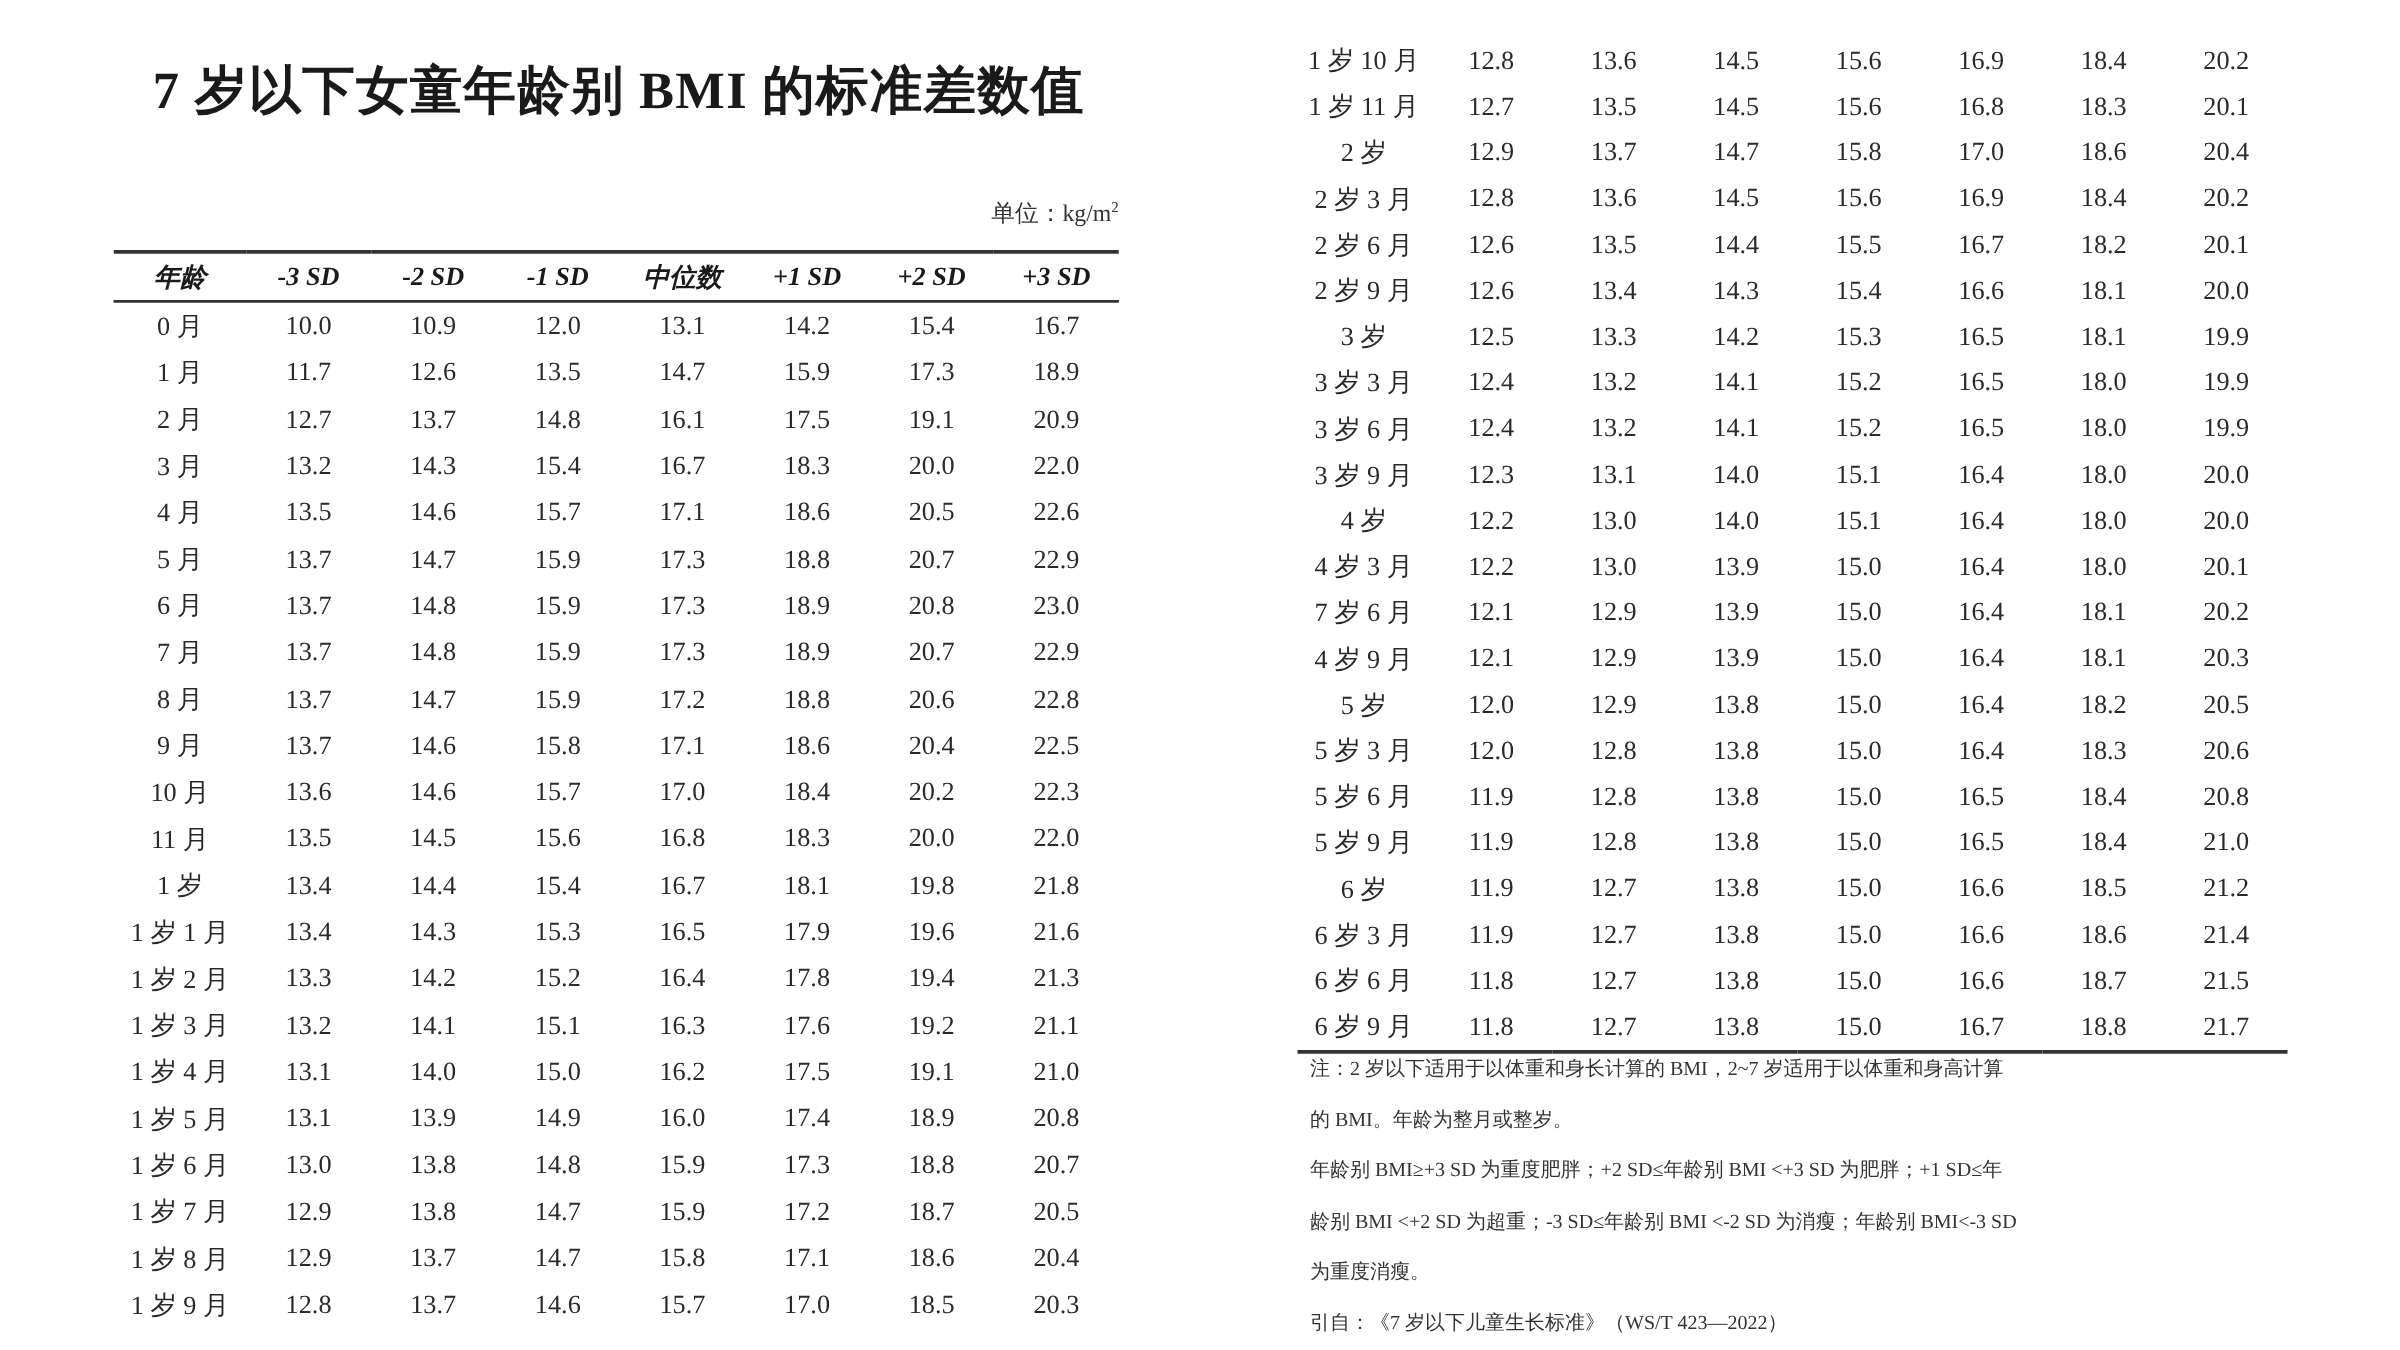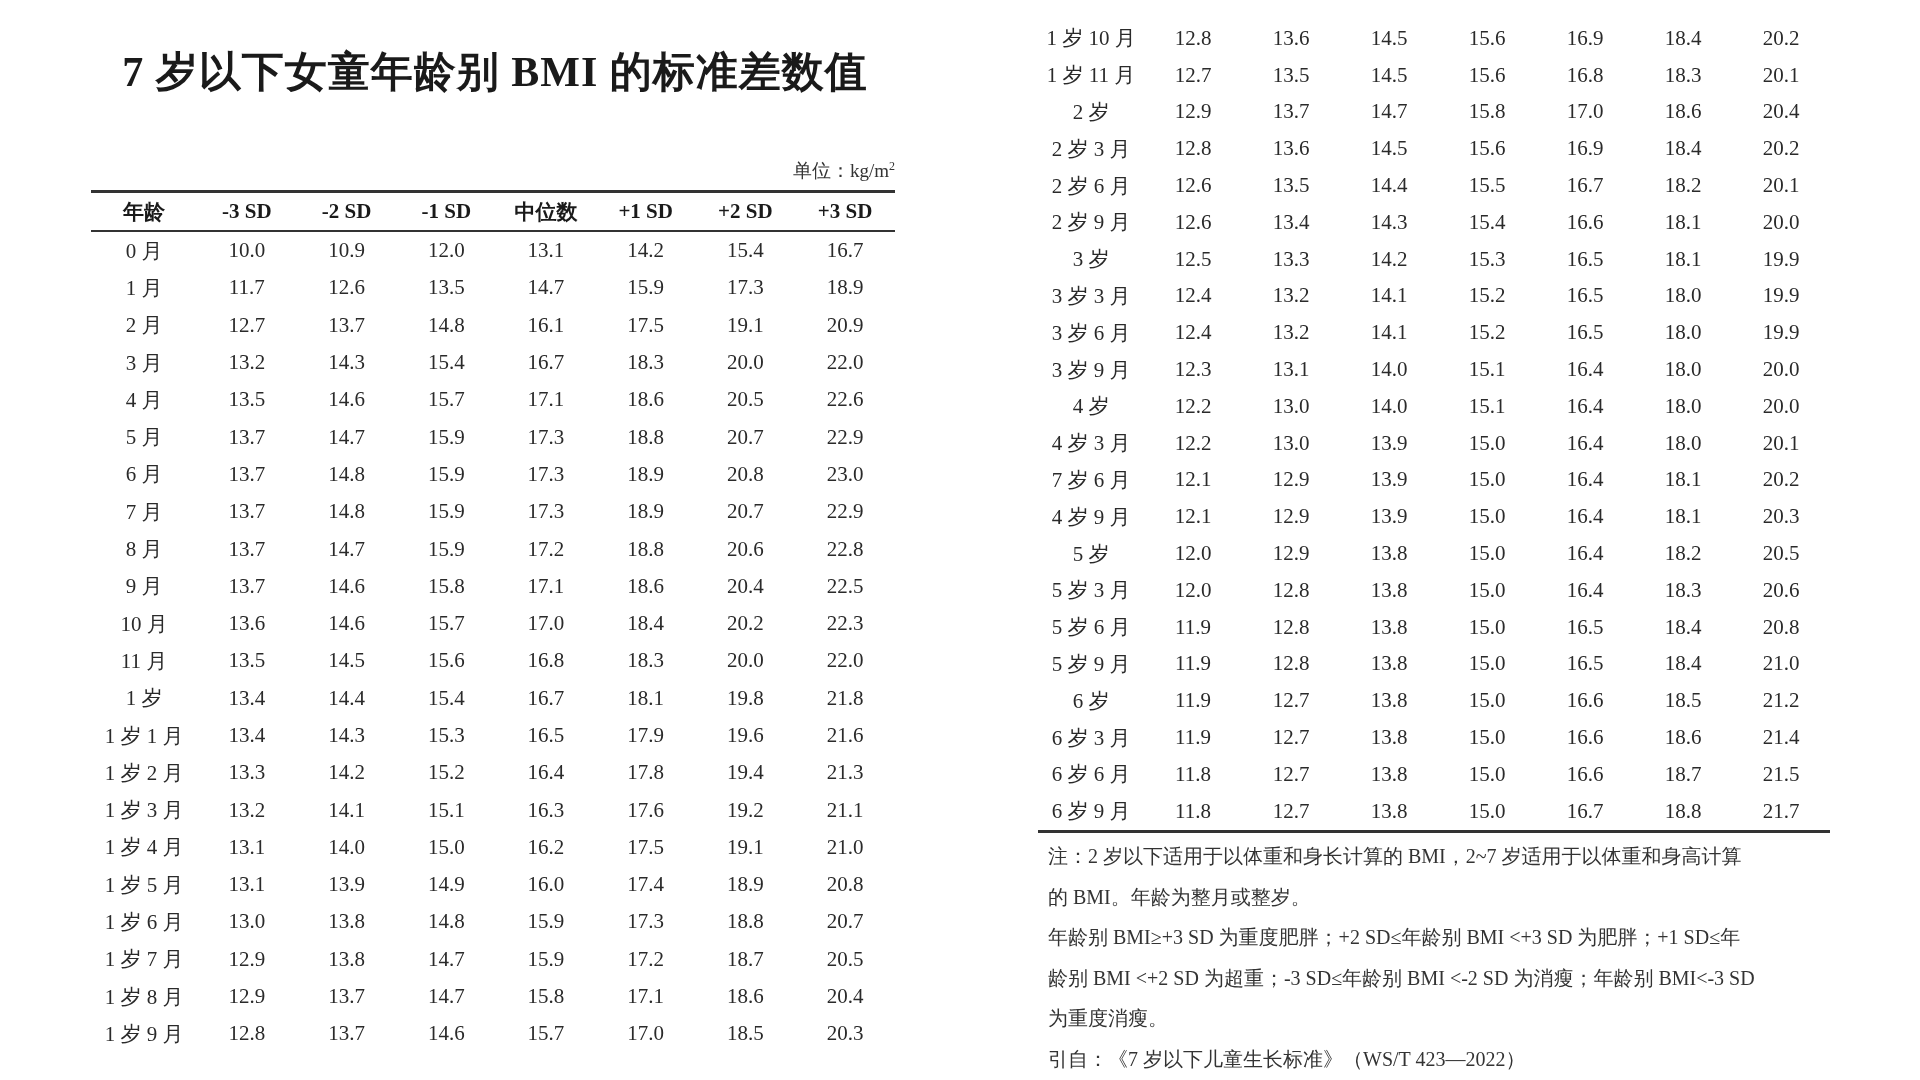--- a/index.html
+++ b/index.html
@@ -9,38 +9,39 @@
   }
   .title {
     position:absolute; left:90px; width:810px; top:44px; text-align:center;
     font-size:42px; font-weight:bold; color:#1a1a1a; letter-spacing:1px;
   }
   .unit {
     position:absolute; left:700px; width:195px; top:158px; text-align:right;
     font-size:19px; color:#333;
   }
   .unit sup { font-size:12px; }
-  table.bmi { position:absolute; border-collapse:collapse; table-layout:fixed; }
+  table.bmi { position:absolute; border-collapse:collapse; table-layout:fixed;margin-top:10px; }
   table.bmi td, table.bmi th {
     text-align:center; padding:0; font-size:21px; color:#2a2a2a; font-weight:normal;
     white-space:nowrap;
   }
   table.bmi td.age { text-align:center; }
   #left-table { left:91px; top:190px; width:804px; border-top:3px solid #333; }
   #left-table thead th {
     height:37px; font-weight:bold; font-size:21px; color:#1a1a1a;
     border-bottom:2px solid #333;
+    font-style:italic;
   }
   #left-table tbody td { height:37.3px; }
   #right-table { left:1038px; top:20px; width:792px; border-bottom:3px solid #333; }
   #right-table tbody td { height:36.8px; }
   col.c-age { width:106px; }
   .notes {
     position:absolute; left:1048px; top:836px; width:800px;
-    font-size:20px; line-height:40.5px; color:#333;
+    font-size:16px; line-height:40.5px; color:#333;
   }
   .notes p { margin:0; }
 </style>
 </head>
 <body>
 
 <div class="title">7 岁以下女童年龄别 BMI 的标准差数值</div>
 
 <div class="unit"><span>单位：kg/m</span><sup>2</sup></div>
 

